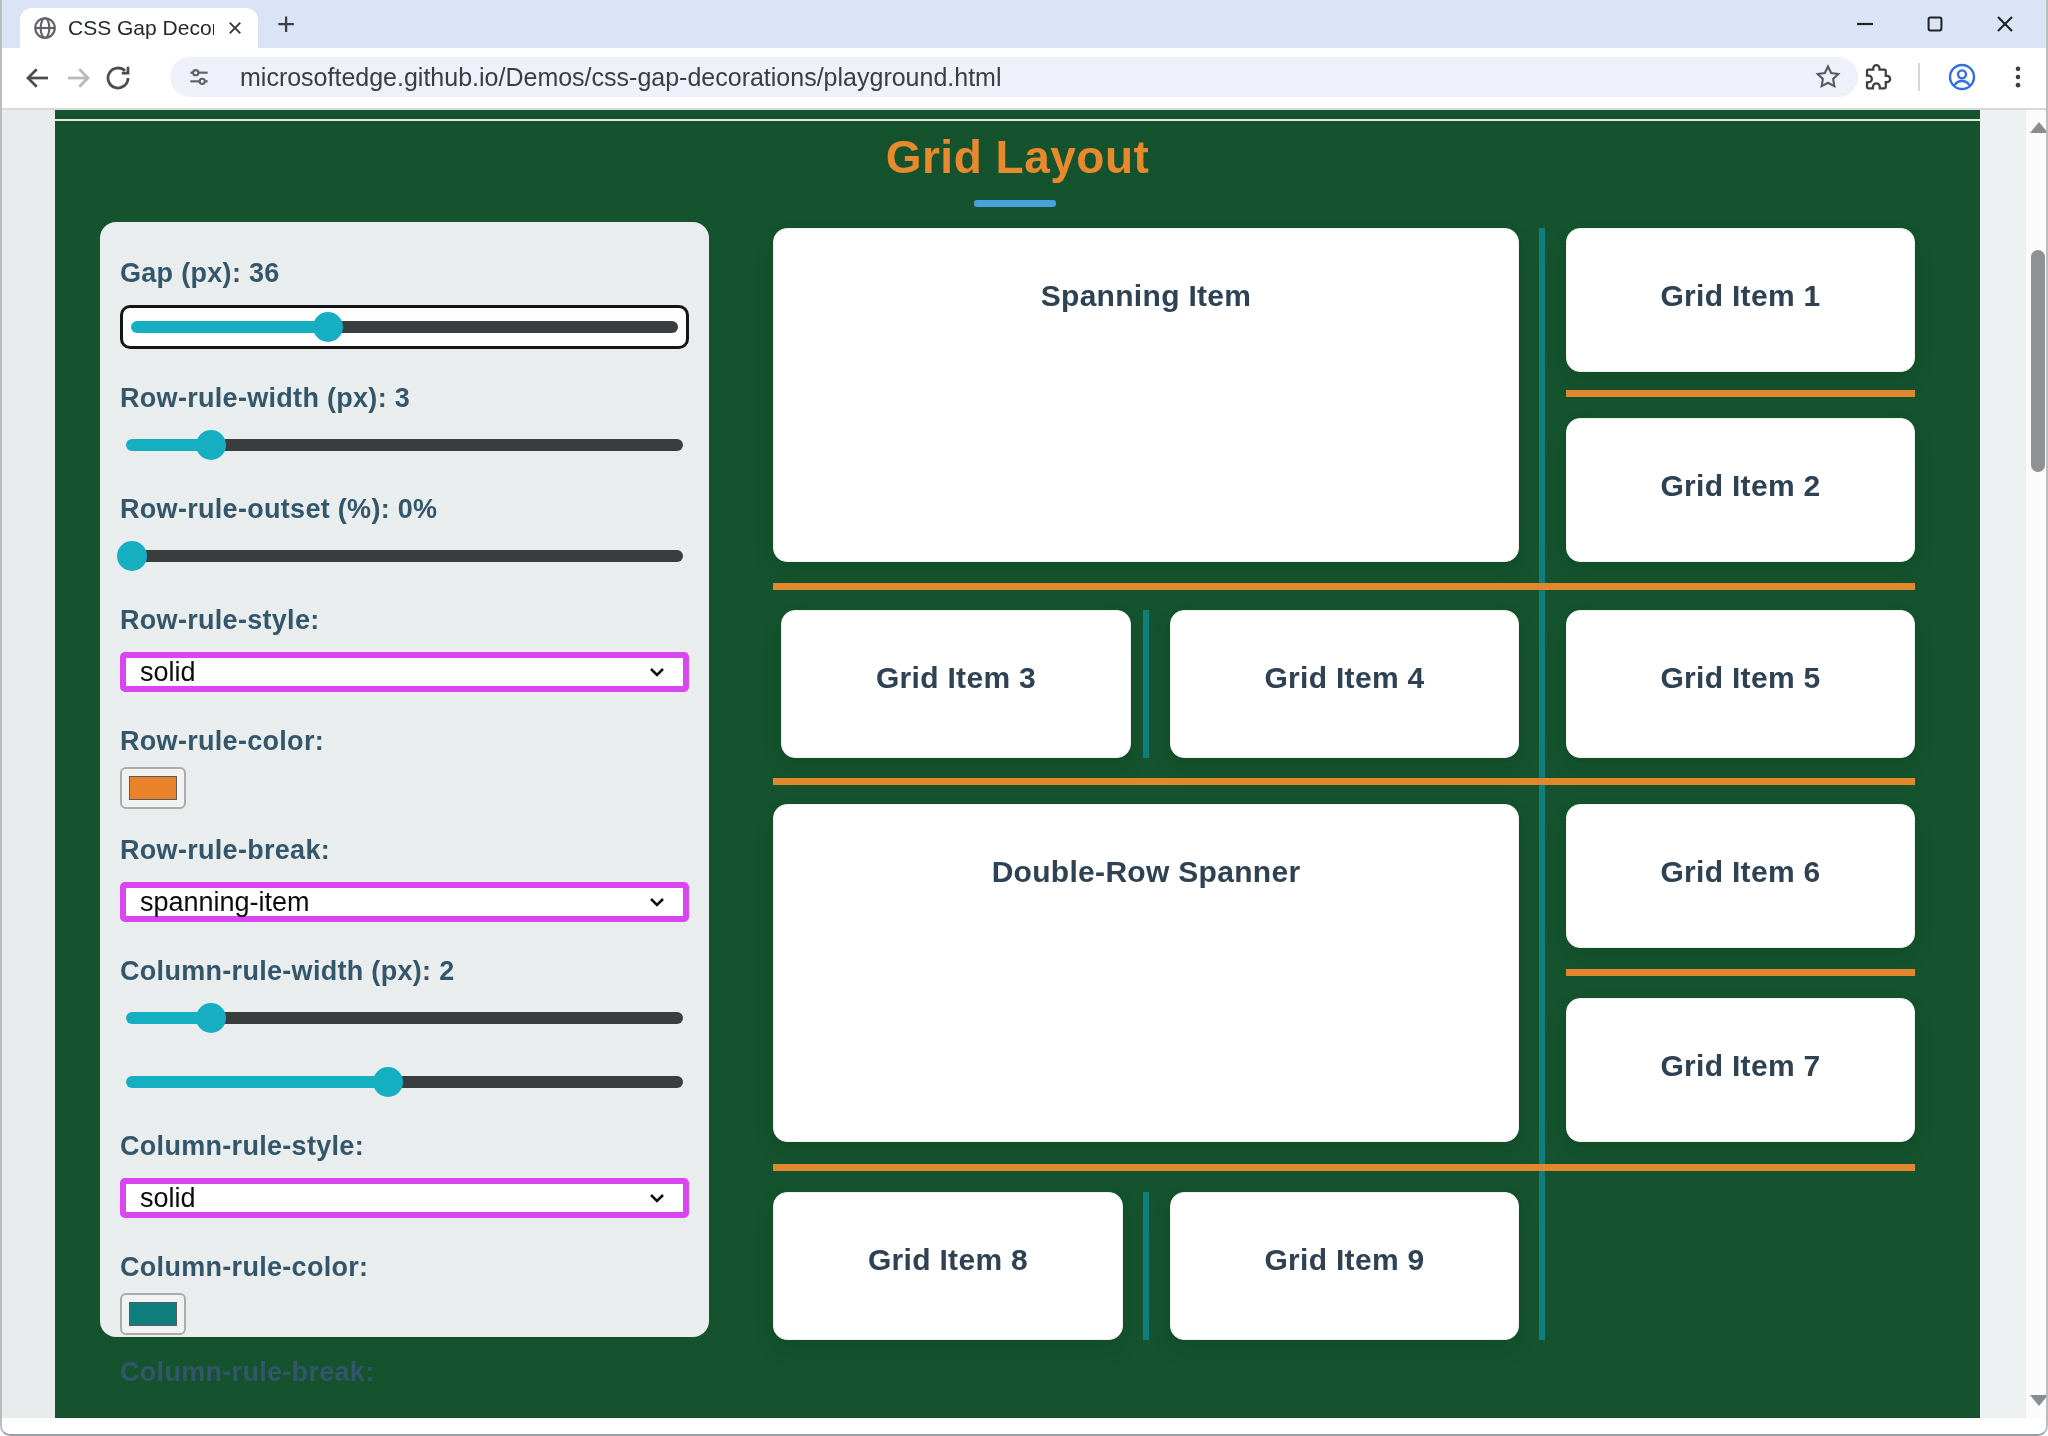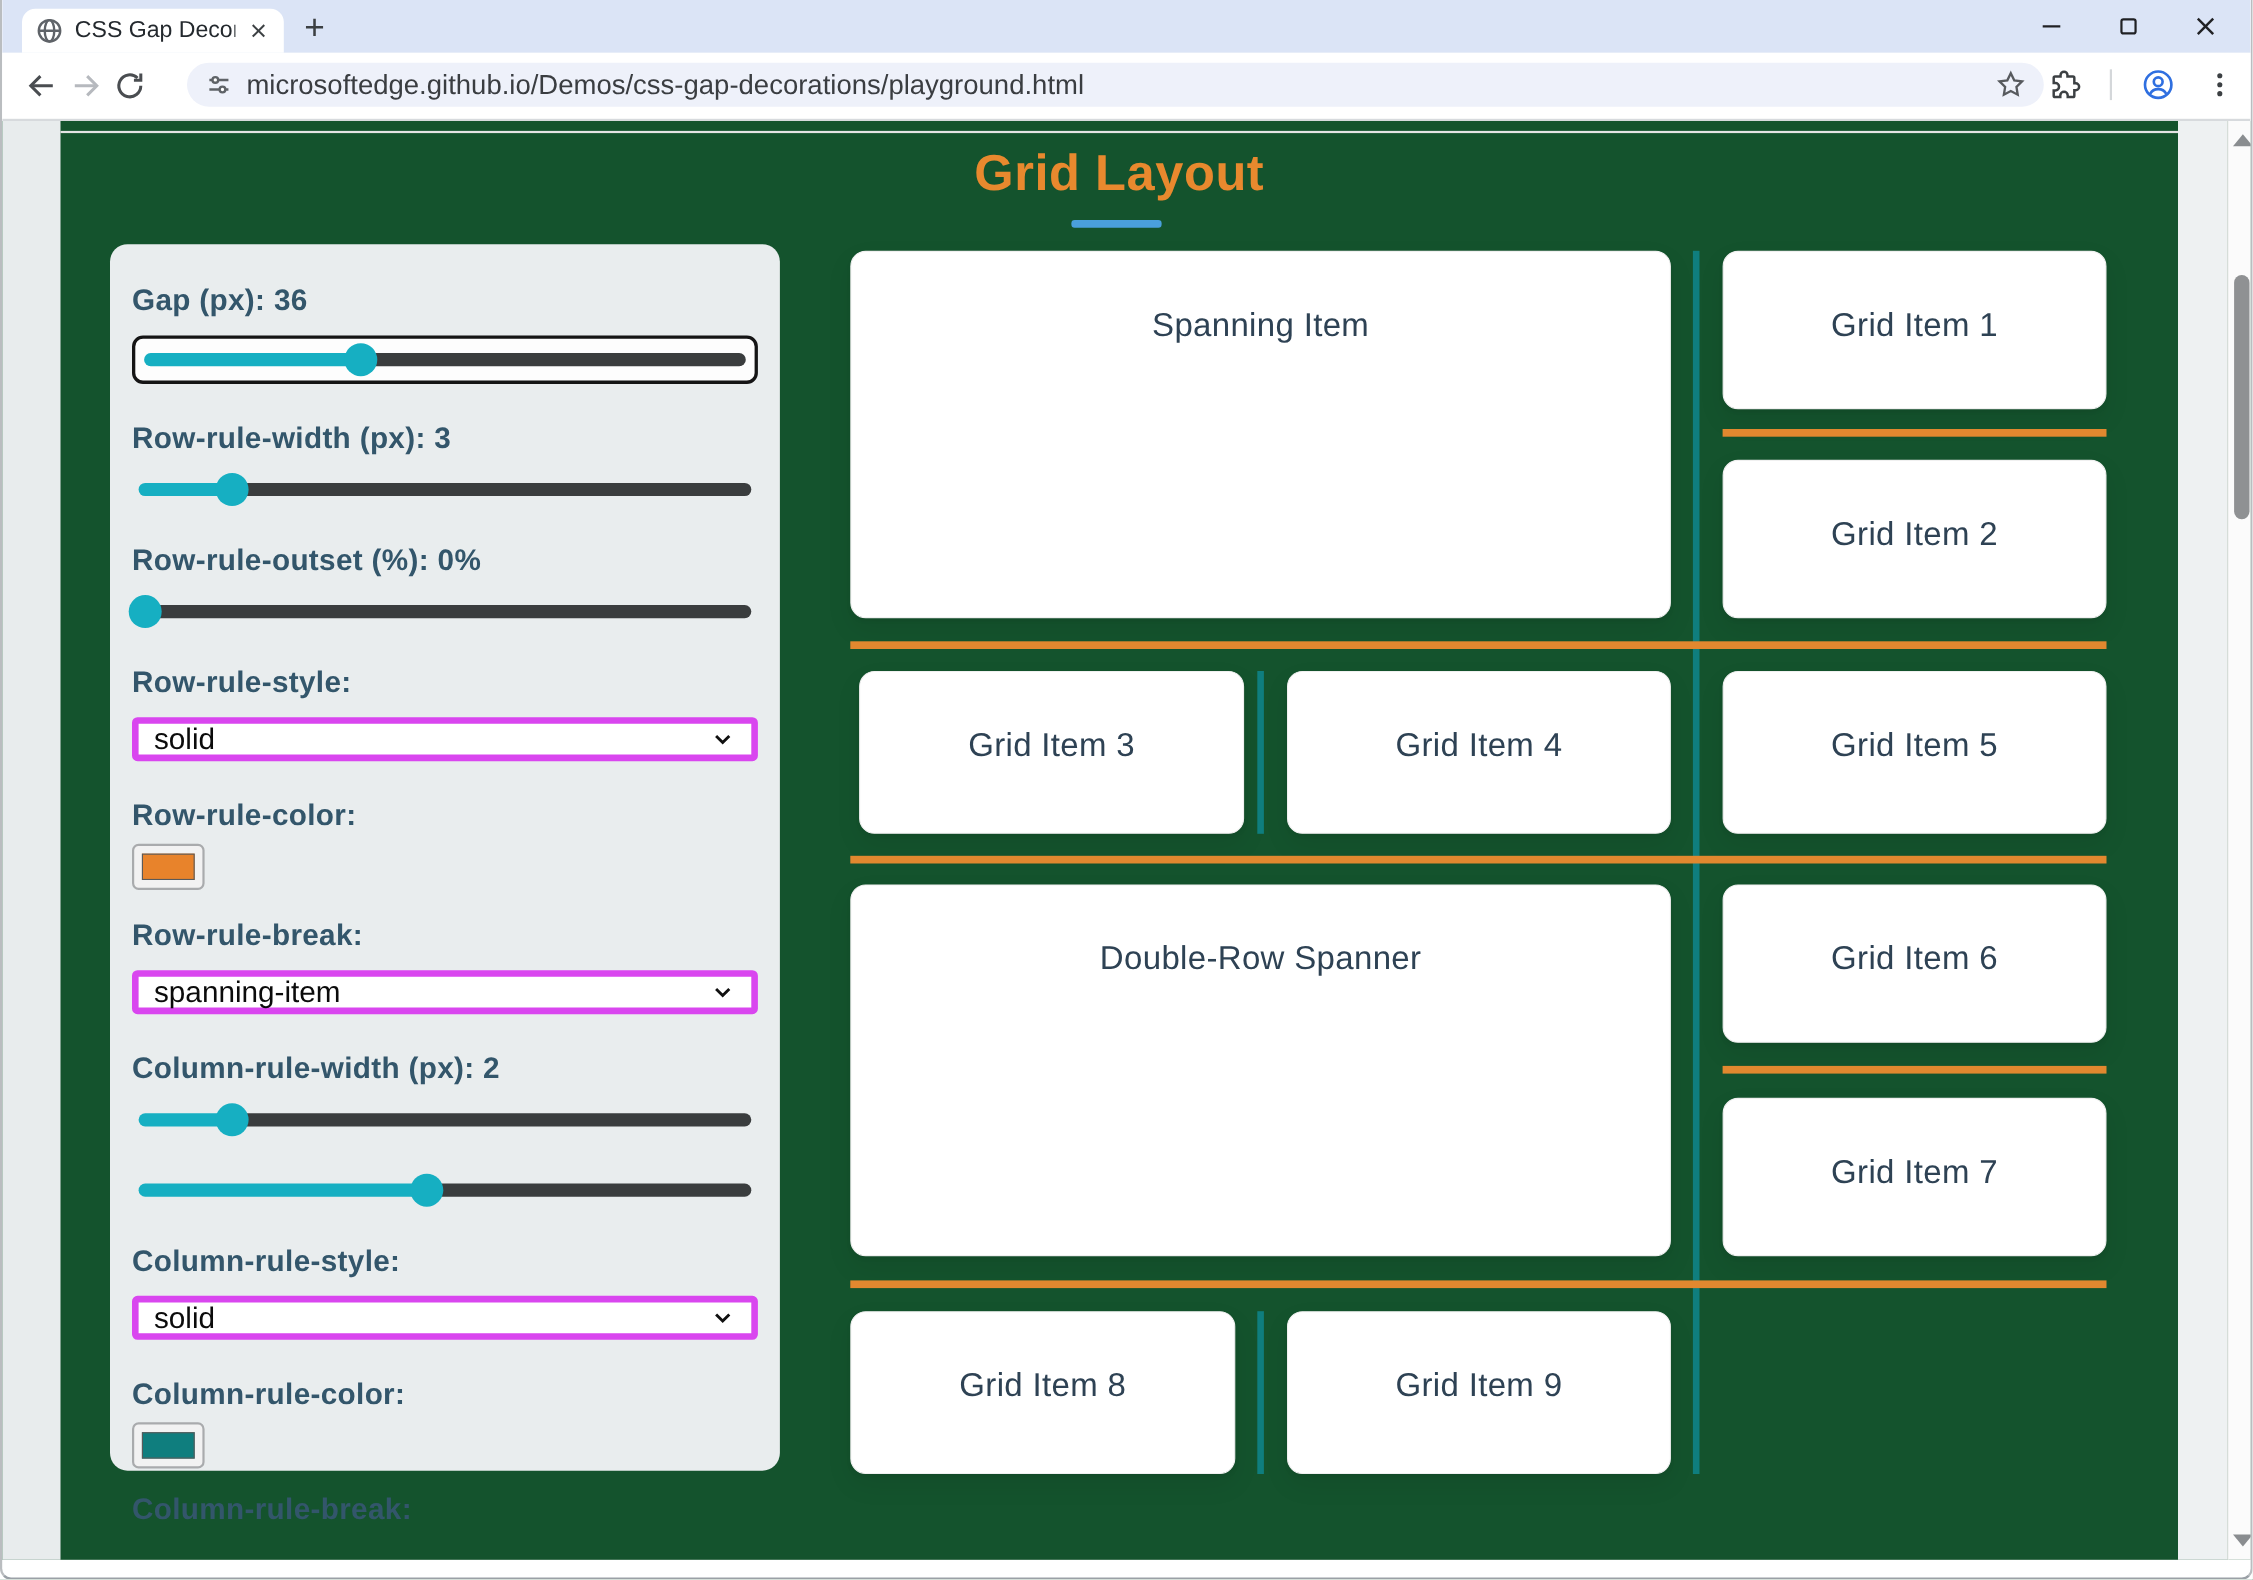--- a/index.html
+++ b/index.html
@@ -26,21 +26,21 @@
   .newtab{position:absolute;left:266px;top:6px;width:36px;height:36px;display:flex;align-items:center;
           justify-content:center;font-size:32px;color:#3c4043;font-weight:400}
   .wincontrols{position:absolute;right:10px;top:0;height:48px;display:flex;align-items:center;gap:44px;padding-right:18px}
   .winbtn{width:26px;height:26px;display:flex;align-items:center;justify-content:center}
   
   .toolbar{position:absolute;left:0;top:48px;width:100%;height:62px;background:#fff;
            border-bottom:2px solid #d7dadd;display:flex;align-items:center;}
   .navbtn{width:40px;height:40px;display:flex;align-items:center;justify-content:center;flex:none}
   .navbtn.back{margin-left:16px}
   .urlbar{position:absolute;left:168px;top:9px;width:1688px;height:40px;background:#eef1fa;
-          border-radius:20px;display:flex;align-items:center;padding:0 16px;gap:12px}
+          border-radius:20px;display:flex;align-items:center;padding:0 16px;gap:28px}
   .url-text{font-size:25px;color:#3a3d41;flex:1;white-space:nowrap;overflow:hidden}
   .tool-icons{position:absolute;right:14px;top:9px;height:40px;display:flex;align-items:center;gap:26px}
   .vsep{width:2px;height:28px;background:#d4d7da}
   
   .content{position:absolute;left:0;top:110px;width:100%;height:1308px;background:#14532d}
   .leftband{position:absolute;left:0;top:0;width:53px;height:100%;background:#e8eced}
   .hairline{position:absolute;left:53px;top:9px;width:1925px;height:2px;background:#e4e4e4}
   .rightgutter{position:absolute;left:1978px;top:0;width:45px;height:100%;background:#eef1f2}
   
   .scrollbar{position:absolute;left:2023px;top:0;width:25px;height:100%;background:#fbfbfb;border-left:1px solid #ececec}
@@ -68,21 +68,21 @@
   .slider.focused .thumb{top:19px;left:calc(8px + var(--f)*(100% - 16px))}
   .select{height:40px;background:#fff;border:6px solid #d946ef;border-radius:5px;display:flex;
           align-items:center;padding:0 14px;font-size:27px;color:#0b0b0b;justify-content:space-between}
   .swatch{width:66px;height:42px;background:#f2f2f2;border:2px solid #a9abad;border-radius:6px;
           display:flex;align-items:center;justify-content:center}
   .swatch-inner{display:block;width:48px;height:24px;border:1px solid #5a5a5a}
   
   .card{position:absolute;background:#fff;border:1px solid #f0f0f0;border-radius:14px;
         box-shadow:0 10px 24px rgba(0,0,0,.07),0 2px 4px rgba(0,0,0,.05);
         display:flex;justify-content:center;align-items:flex-start;padding-top:50px;
-        font-size:30px;font-weight:400;color:var(--card-ink);letter-spacing:.3px}
+        font-size:30px;font-weight:700;color:var(--card-ink);letter-spacing:.3px}
   .c-span {left:771px; top:118px; width:746px; height:334px}
   .c-g1   {left:1564px;top:118px; width:349px; height:144px}
   .c-g2   {left:1564px;top:308px; width:349px; height:144px}
   .c-g3   {left:779px; top:500px; width:350px; height:148px}
   .c-g4   {left:1168px;top:500px; width:349px; height:148px}
   .c-g5   {left:1564px;top:500px; width:349px; height:148px}
   .c-dspan{left:771px; top:694px; width:746px; height:338px}
   .c-g6   {left:1564px;top:694px; width:349px; height:144px}
   .c-g7   {left:1564px;top:888px; width:349px; height:144px}
   .c-g8   {left:771px; top:1082px;width:350px; height:148px}

